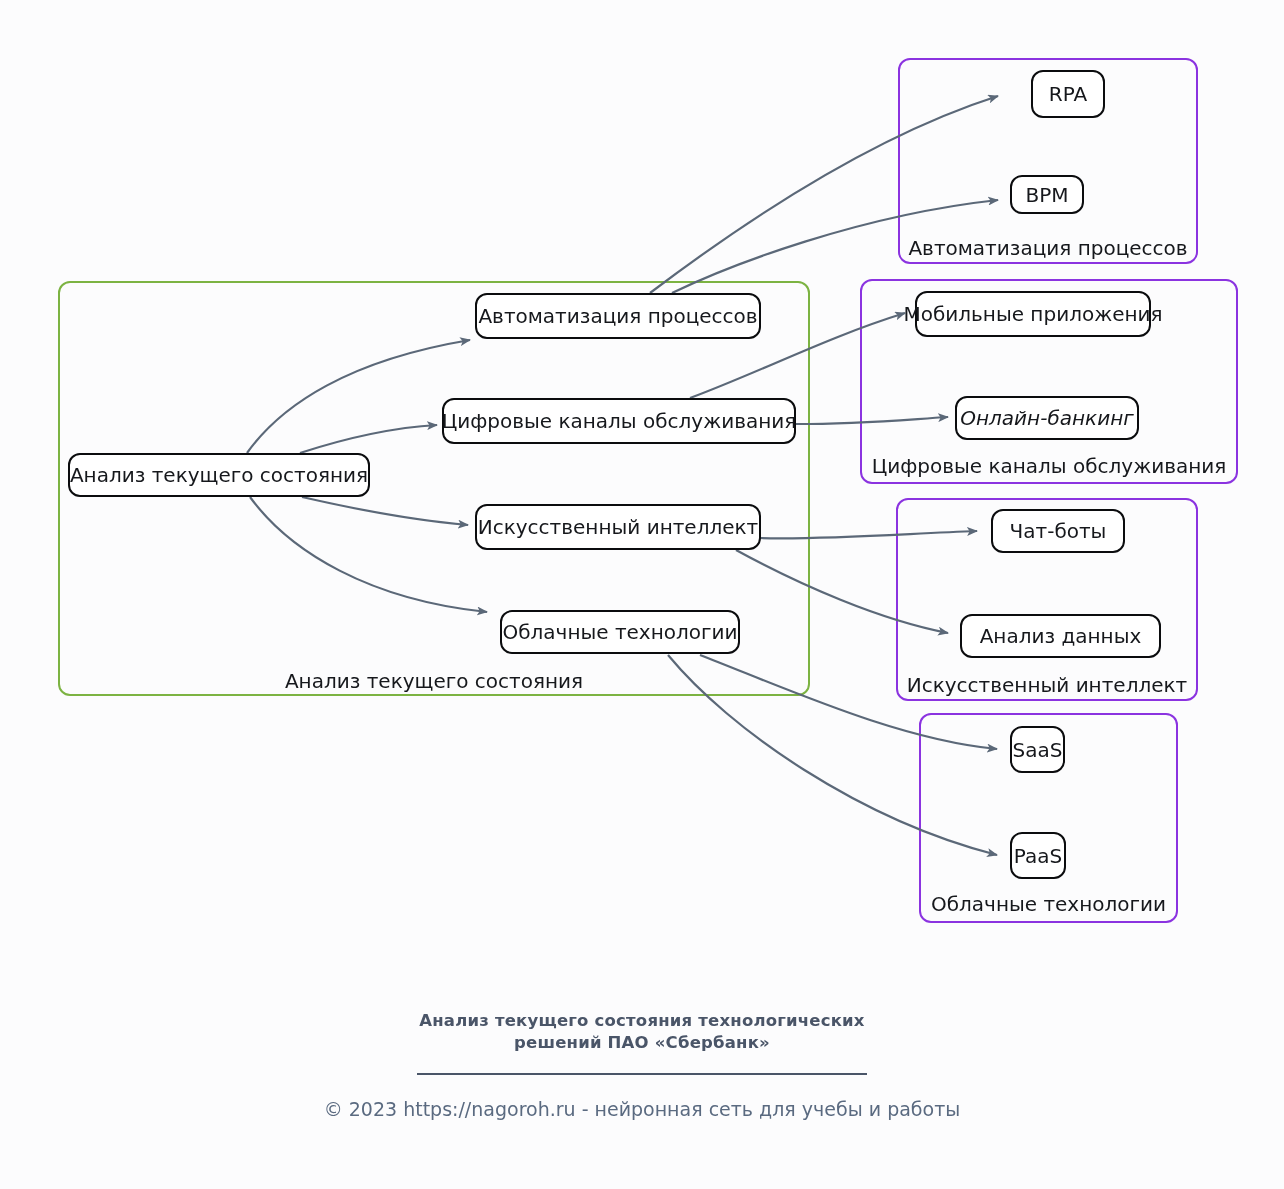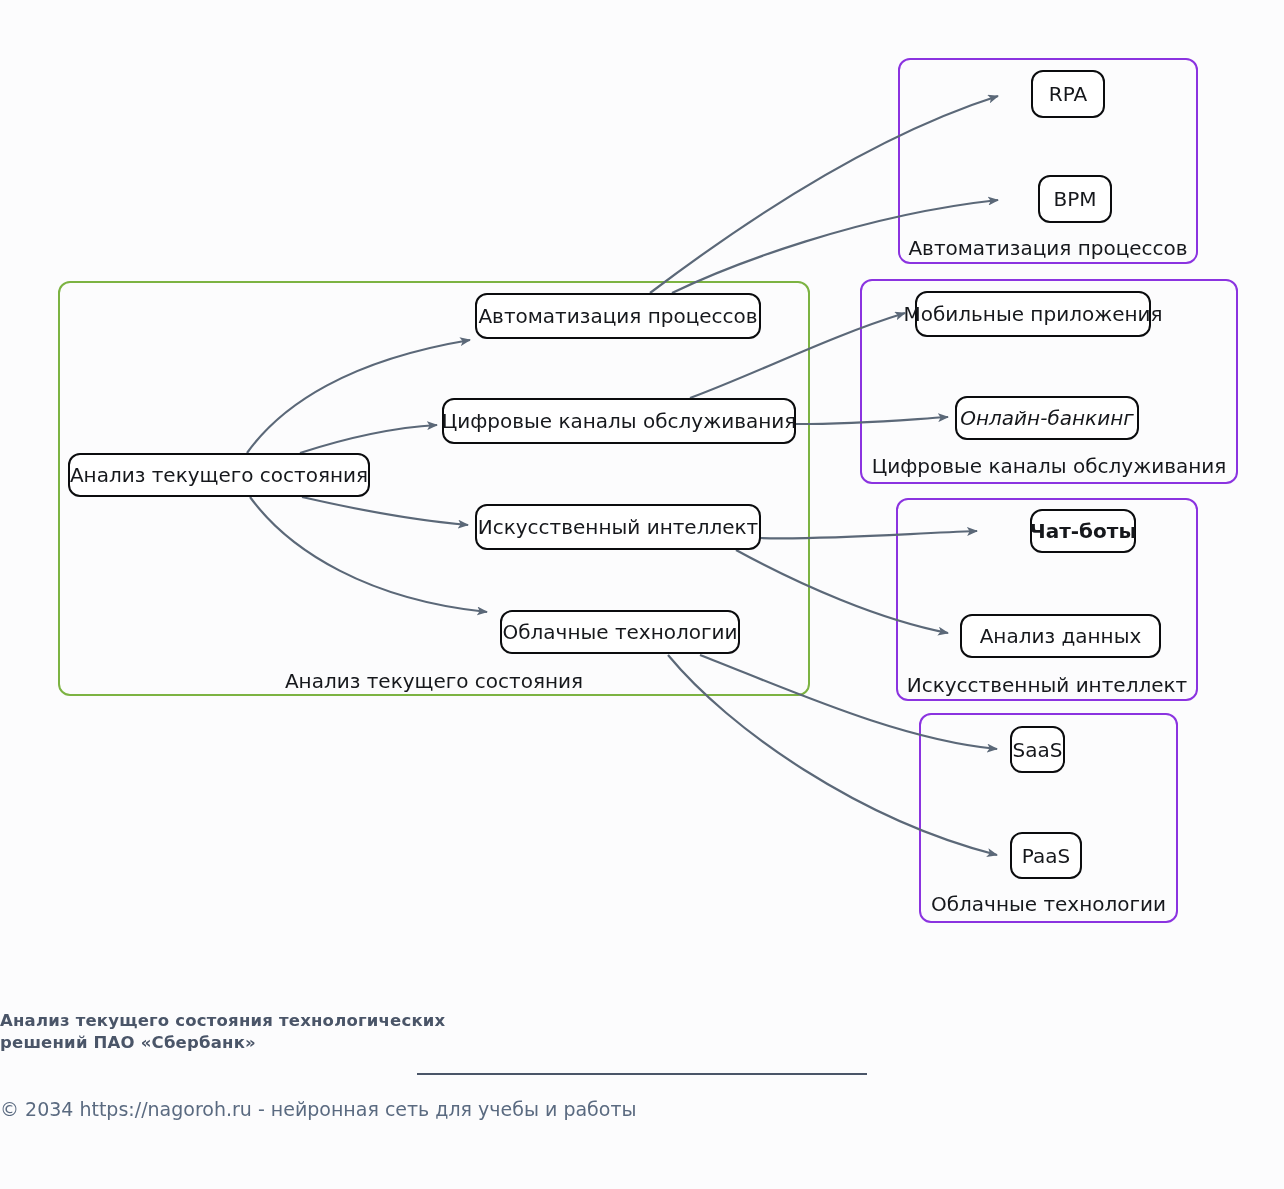--- a/index.html
+++ b/index.html
@@ -56,21 +56,21 @@
     font-size: 20px;
     white-space: nowrap;
     padding: 0 14px;
   }
   .node-small { font-size: 20px; }
   #footer {
     position: absolute;
     left: 0;
     top: 1010px;
     width: 1284px;
-    text-align: left;
+    text-align: center;
   }
   .footer-title {
     font-family: "DejaVu Sans", sans-serif;
     font-weight: bold;
     font-size: 16.5px;
     color: #4a5568;
     line-height: 1.35;
     letter-spacing: 0.2px;
   }
   .footer-rule {
@@ -144,33 +144,33 @@
 
   <div class="node" style="left:475px; top:293px; width:286px; height:46px;">Автоматизация процессов</div>
 
   <div class="node" style="left:442px; top:398px; width:354px; height:46px;">Цифровые каналы обслуживания</div>
 
   <div class="node" style="left:475px; top:504px; width:286px; height:46px;">Искусственный интеллект</div>
 
   <div class="node" style="left:500px; top:610px; width:240px; height:44px;">Облачные технологии</div>
 
   <div class="node node-small" style="left:1010px; top:70px; width:74px; height:48px;margin-left:21px;">RPA</div>
-  <div class="node node-small" style="left:1010px; top:175px; width:74px; height:48px;margin-left:28px;">BPM</div>
+  <div class="node node-small" style="left:1010px; top:175px; width:74px; height:39px;">BPM</div>
 
   <div class="node" style="left:915px; top:291px; width:236px; height:46px;">Мобильные приложения</div>
   <div class="node" style="left:955px; top:396px; width:184px; height:44px;font-style:italic;">Онлайн-банкинг</div>
 
-  <div class="node" style="left:1030px; top:509px; width:106px; height:44px;font-weight:bold;">Чат-боты</div>
+  <div class="node" style="left:991px; top:509px; width:134px; height:44px;">Чат-боты</div>
   <div class="node" style="left:960px; top:614px; width:201px; height:44px;">Анализ данных</div>
 
   <div class="node node-small" style="left:1010px; top:726px; width:55px; height:47px;">SaaS</div>
-  <div class="node node-small" style="left:1010px; top:832px; width:72px; height:47px;">PaaS</div>
+  <div class="node node-small" style="left:1010px; top:832px; width:56px; height:47px;">PaaS</div>
 
   <div id="footer">
     <div class="footer-title">
       <div>Анализ текущего состояния технологических</div>
       <div>решений ПАО «Сбербанк»</div>
     </div>
     <div class="footer-rule"></div>
-    <div class="footer-copy">© 2034 https://nagoroh.ru - нейронная сеть для учебы и работы</div>
+    <div class="footer-copy">© 2023 https://nagoroh.ru - нейронная сеть для учебы и работы</div>
   </div>
 
 </div>
 
 </body></html>

